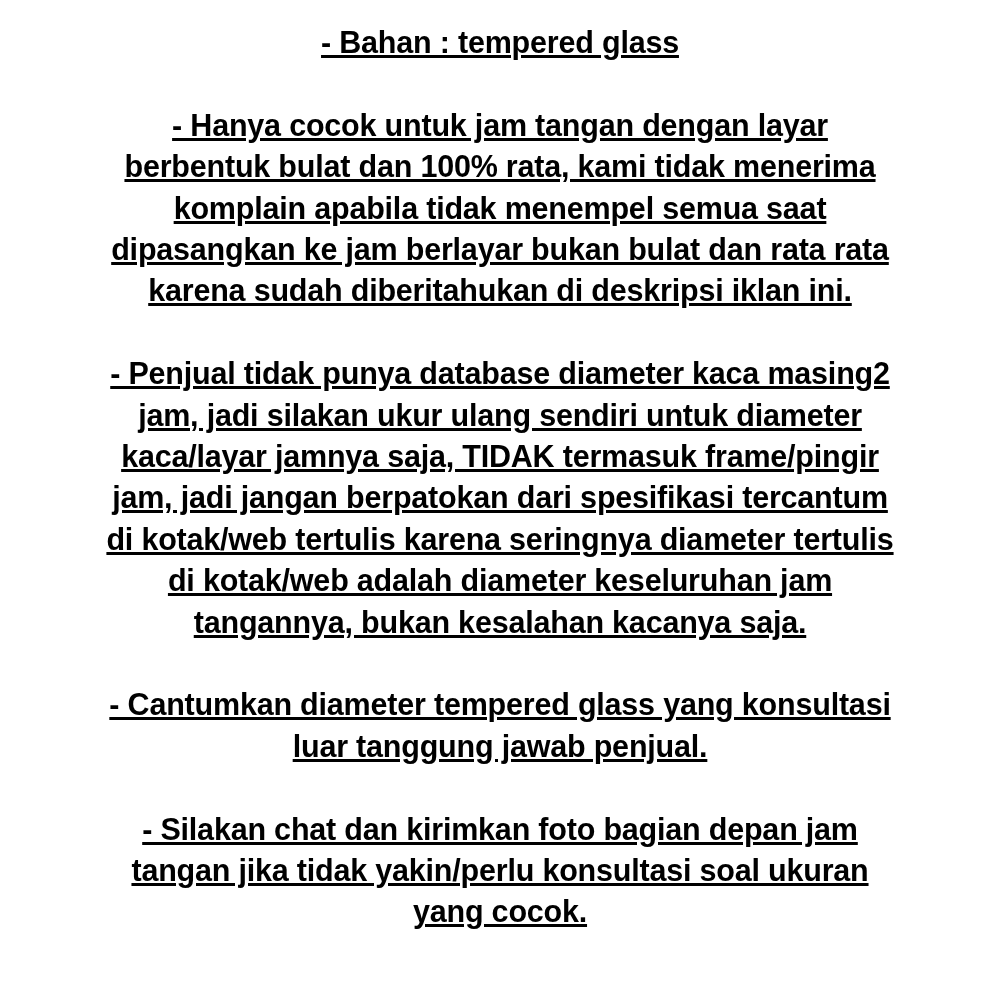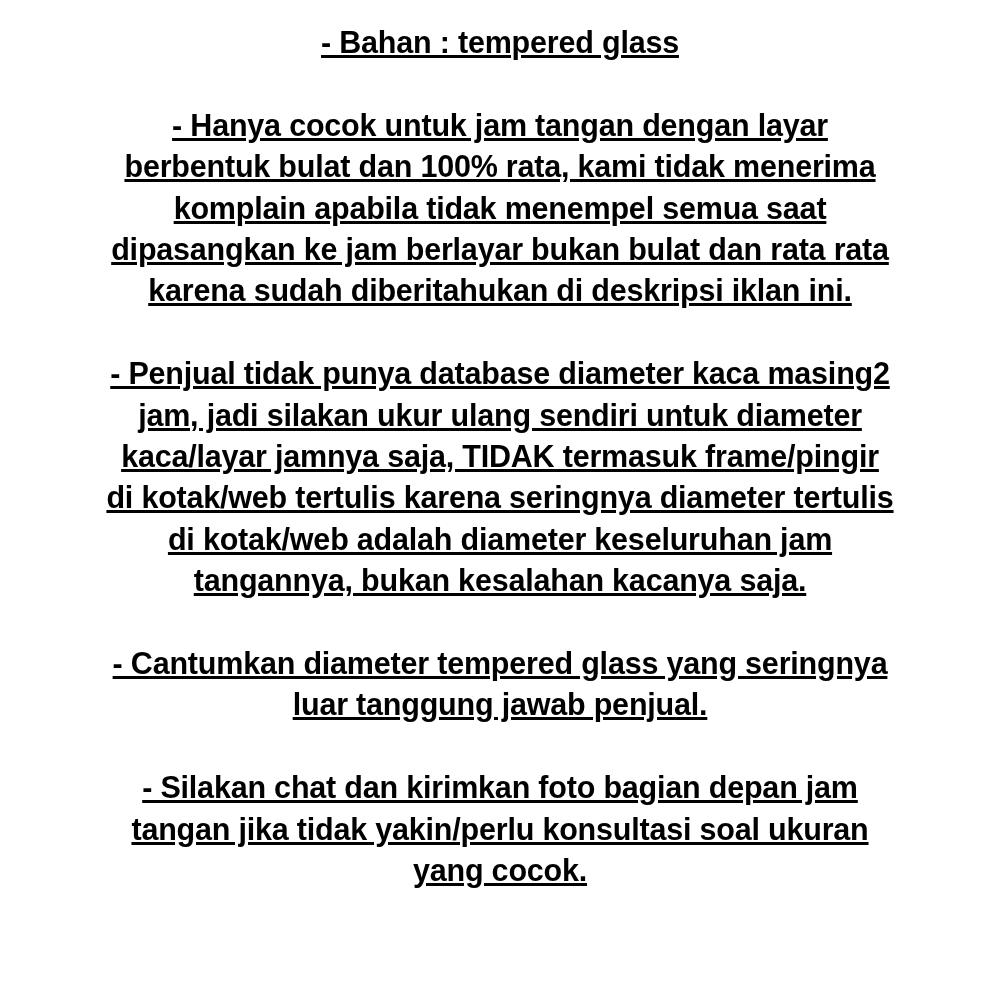--- a/index.html
+++ b/index.html
@@ -49,27 +49,28 @@
     <span class="line">berbentuk bulat dan 100% rata, kami tidak menerima</span>
     <span class="line">komplain apabila tidak menempel semua saat</span>
     <span class="line">dipasangkan ke jam berlayar bukan bulat dan rata rata</span>
     <span class="line">karena sudah diberitahukan di deskripsi iklan ini.</span>
   </p>
 
   <p class="para">
     <span class="line">- Penjual tidak punya database diameter kaca masing2</span>
     <span class="line">jam, jadi silakan ukur ulang sendiri untuk diameter</span>
     <span class="line">kaca/layar jamnya saja, TIDAK termasuk frame/pingir</span>
+    <span class="line">jam, jadi jangan berpatokan dari spesifikasi tercantum</span>
     <span class="line">di kotak/web tertulis karena seringnya diameter tertulis</span>
     <span class="line">di kotak/web adalah diameter keseluruhan jam</span>
     <span class="line">tangannya, bukan kesalahan kacanya saja.</span>
   </p>
 
   <p class="para">
-    <span class="line">- Cantumkan diameter tempered glass yang seringnya</span>
+    <span class="line">- Cantumkan diameter tempered glass yang konsultasi</span>
     <span class="line">luar tanggung jawab penjual.</span>
   </p>
 
   <p class="para">
     <span class="line">- Silakan chat dan kirimkan foto bagian depan jam</span>
     <span class="line">tangan jika tidak yakin/perlu konsultasi soal ukuran</span>
     <span class="line">yang cocok.</span>
   </p>
 
 </div>

